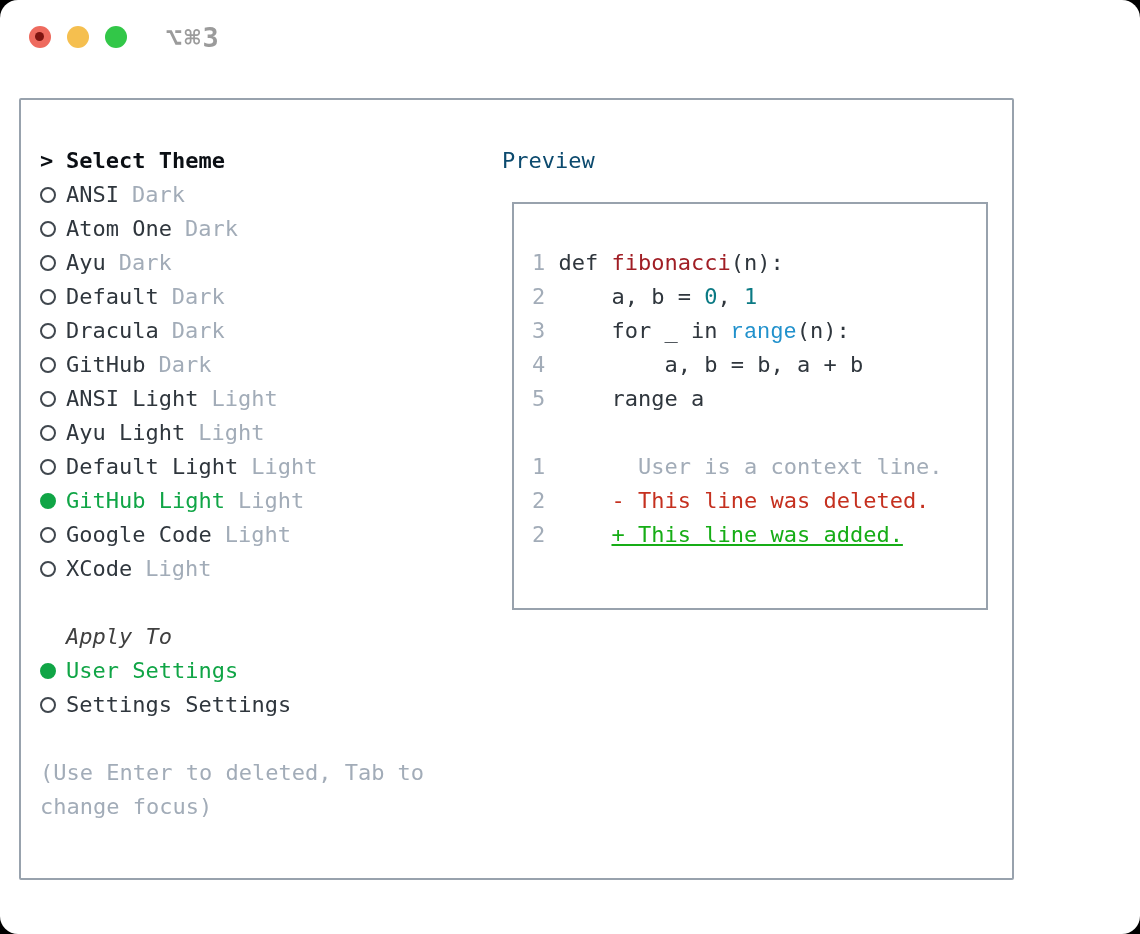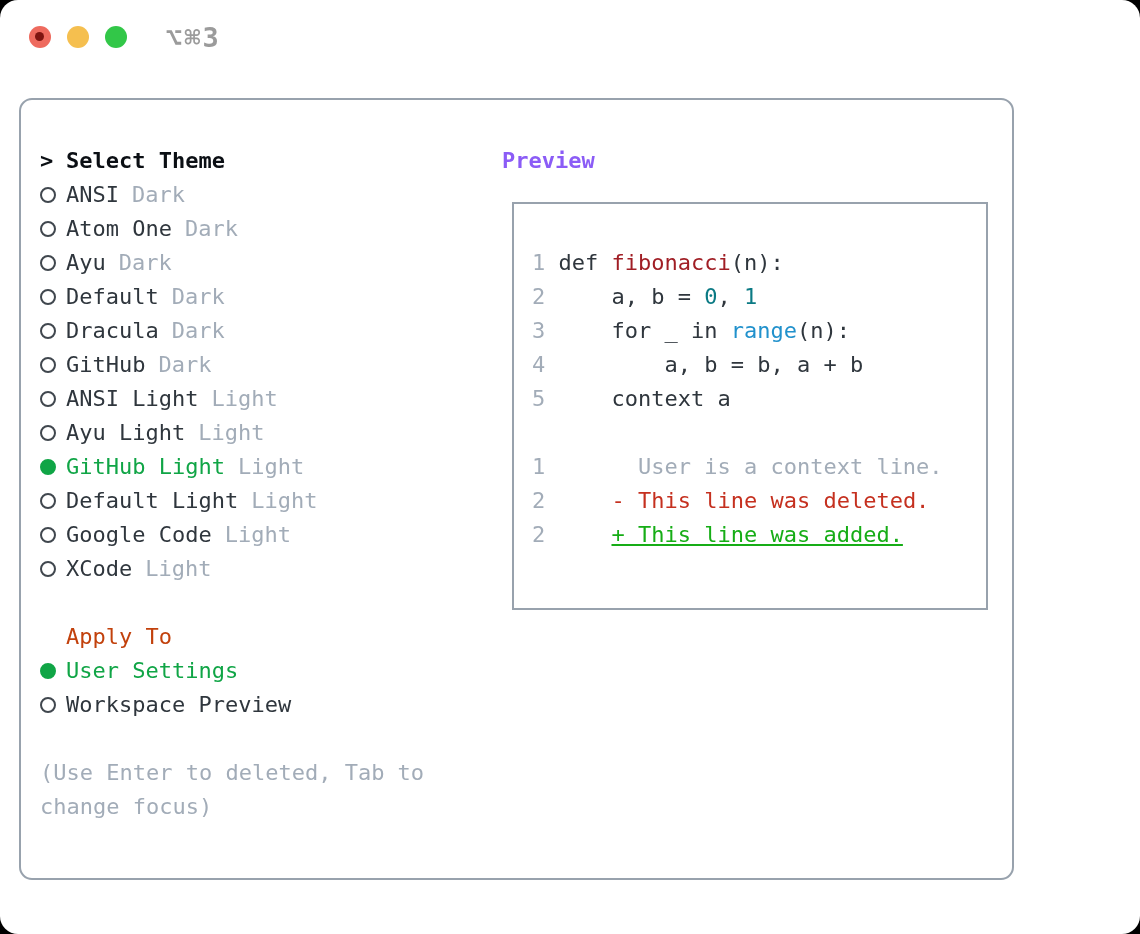--- a/index.html
+++ b/index.html
@@ -12,46 +12,46 @@
   .tl{position:absolute;top:26px;width:22px;height:22px;border-radius:50%;display:inline-block;}
   .tl.red{left:29px;background:var(--traffic-red);}
   .tl.yellow{left:67px;background:var(--traffic-yellow);}
   .tl.green{left:105px;background:var(--traffic-green);}
   .tl .inner-dot{position:absolute;left:6px;top:6px;width:9px;height:9px;border-radius:50%;
           background:#7e1410;}
   .wtitle{position:absolute;left:166px;top:22px;font-size:27px;font-weight:700;
           color:var(--title-gray);letter-spacing:2px;}
   
   .panel{position:absolute;left:19px;top:98px;width:995px;height:782px;
-         border:2px solid var(--border-gray);border-radius:13px;box-sizing:border-box;}
+         border:2px solid var(--border-gray);border-radius:2px;box-sizing:border-box;}
   .row{height:34px;line-height:34px;font-size:22px;white-space:pre;color:var(--text-dark);}
   .left-col{position:absolute;left:19px;top:44px;width:460px;}
   .marker{display:inline-block;width:26px;vertical-align:top;}
   .prompt{font-weight:700;color:#0b0f14;}
   .heading{font-weight:700;color:#0b0f14;}
   .circ{display:inline-block;width:12px;height:12px;border-radius:50%;
         border:2px solid #40474e;box-sizing:content-box;margin-top:9px;}
   .circ.filled{background:var(--accent-green);border-color:var(--accent-green);}
   .theme-name{color:var(--text-dark);}
   .variant{color:var(--muted-gray);margin-left:13px;}
   .sel .theme-name, .sel .opt-label{color:var(--accent-green);}
-  .apply-title{color:#c2410c;}
+  .apply-title{color:#404040;font-style:italic;}
   .help-line{color:var(--muted-gray);}
   
   .preview-heading{position:absolute;left:481px;top:44px;height:34px;line-height:34px;
-        font-size:22px;font-weight:700;color:#8b5cf6;}
+        font-size:22px;font-weight:400;color:#0c4a6e;}
   .preview-box{position:absolute;left:491px;top:102px;width:476px;height:408px;
         border:2px solid var(--border-gray);box-sizing:border-box;
         padding:42px 13px 0 18px;overflow:hidden;}
   .pline{height:34px;line-height:34px;font-size:22px;white-space:pre;}
   .c-ln{color:var(--muted-gray);}
   .c-p{color:var(--text-dark);}
   .c-fn{color:var(--function-red);}
   .c-n{color:var(--number-teal);}
-  .c-b{color:var(--builtin-blue);}
+  .c-b{color:var(--builtin-blue);font-family:Liberation Mono, monospace;}
   .c-ctx{color:var(--muted-gray);}
   .c-del{color:var(--deleted-red);}
   .c-add{color:var(--added-green);text-decoration:underline;}
 </style>
 </head>
 <body>
 
 <div class="stage">
   <div class="window">
 
@@ -71,50 +71,50 @@
 
         <div id="theme-rows">
             <div class="row"><span class="marker"><span class="circ"></span></span><span class="theme-name opt-label">ANSI</span><span class="variant">Dark</span></div>
             <div class="row"><span class="marker"><span class="circ"></span></span><span class="theme-name opt-label">Atom One</span><span class="variant">Dark</span></div>
             <div class="row"><span class="marker"><span class="circ"></span></span><span class="theme-name opt-label">Ayu</span><span class="variant">Dark</span></div>
             <div class="row"><span class="marker"><span class="circ"></span></span><span class="theme-name opt-label">Default</span><span class="variant">Dark</span></div>
             <div class="row"><span class="marker"><span class="circ"></span></span><span class="theme-name opt-label">Dracula</span><span class="variant">Dark</span></div>
             <div class="row"><span class="marker"><span class="circ"></span></span><span class="theme-name opt-label">GitHub</span><span class="variant">Dark</span></div>
             <div class="row"><span class="marker"><span class="circ"></span></span><span class="theme-name opt-label">ANSI Light</span><span class="variant">Light</span></div>
             <div class="row"><span class="marker"><span class="circ"></span></span><span class="theme-name opt-label">Ayu Light</span><span class="variant">Light</span></div>
+            <div class="row"><span class="marker"><span class="circ"></span></span><span class="theme-name opt-label">Default Light</span><span class="variant">Light</span></div>
             <div class="row sel"><span class="marker"><span class="circ filled"></span></span><span class="theme-name opt-label">GitHub Light</span><span class="variant">Light</span></div>
-            <div class="row"><span class="marker"><span class="circ"></span></span><span class="theme-name opt-label">Default Light</span><span class="variant">Light</span></div>
             <div class="row"><span class="marker"><span class="circ"></span></span><span class="theme-name opt-label">Google Code</span><span class="variant">Light</span></div>
             <div class="row"><span class="marker"><span class="circ"></span></span><span class="theme-name opt-label">XCode</span><span class="variant">Light</span></div>
           </div>
 
         <div class="row"></div>
 
         <div class="row"><span class="marker"></span><span class="apply-title">Apply To</span></div>
 
         <div id="apply-rows">
             <div class="row sel"><span class="marker"><span class="circ filled"></span></span><span class="theme-name opt-label">User Settings</span></div>
-            <div class="row"><span class="marker"><span class="circ"></span></span><span class="theme-name opt-label">Workspace Preview</span></div>
+            <div class="row"><span class="marker"><span class="circ"></span></span><span class="theme-name opt-label">Settings Settings</span></div>
           </div>
 
         <div class="row"></div>
 
         <div class="row help-line">(Use Enter to deleted, Tab to</div>
         <div class="row help-line">change focus)</div>
       </div>
 
       <div class="preview-heading">Preview</div>
 
       <div class="preview-box">
         <div id="preview-lines">
             <div class="pline"><span class="c-ln">1 </span><span class="c-p">def </span><span class="c-fn">fibonacci</span><span class="c-p">(n):</span></div>
             <div class="pline"><span class="c-ln">2 </span><span class="c-p">    a, b = </span><span class="c-n">0</span><span class="c-p">, </span><span class="c-n">1</span></div>
             <div class="pline"><span class="c-ln">3 </span><span class="c-p">    for _ in </span><span class="c-b">range</span><span class="c-p">(n):</span></div>
             <div class="pline"><span class="c-ln">4 </span><span class="c-p">        a, b = b, a + b</span></div>
-            <div class="pline"><span class="c-ln">5 </span><span class="c-p">    context a</span></div>
+            <div class="pline"><span class="c-ln">5 </span><span class="c-p">    range a</span></div>
             <div class="pline"><span class="c-ln"></span></div>
             <div class="pline"><span class="c-ln">1 </span><span class="c-ctx">      User is a context line.</span></div>
             <div class="pline"><span class="c-ln">2 </span><span class="c-p">    </span><span class="c-del">- This line was deleted.</span></div>
             <div class="pline"><span class="c-ln">2 </span><span class="c-p">    </span><span class="c-add">+ This line was added.</span></div>
           </div>
       </div>
 
     </div>
   </div>
 </div>

